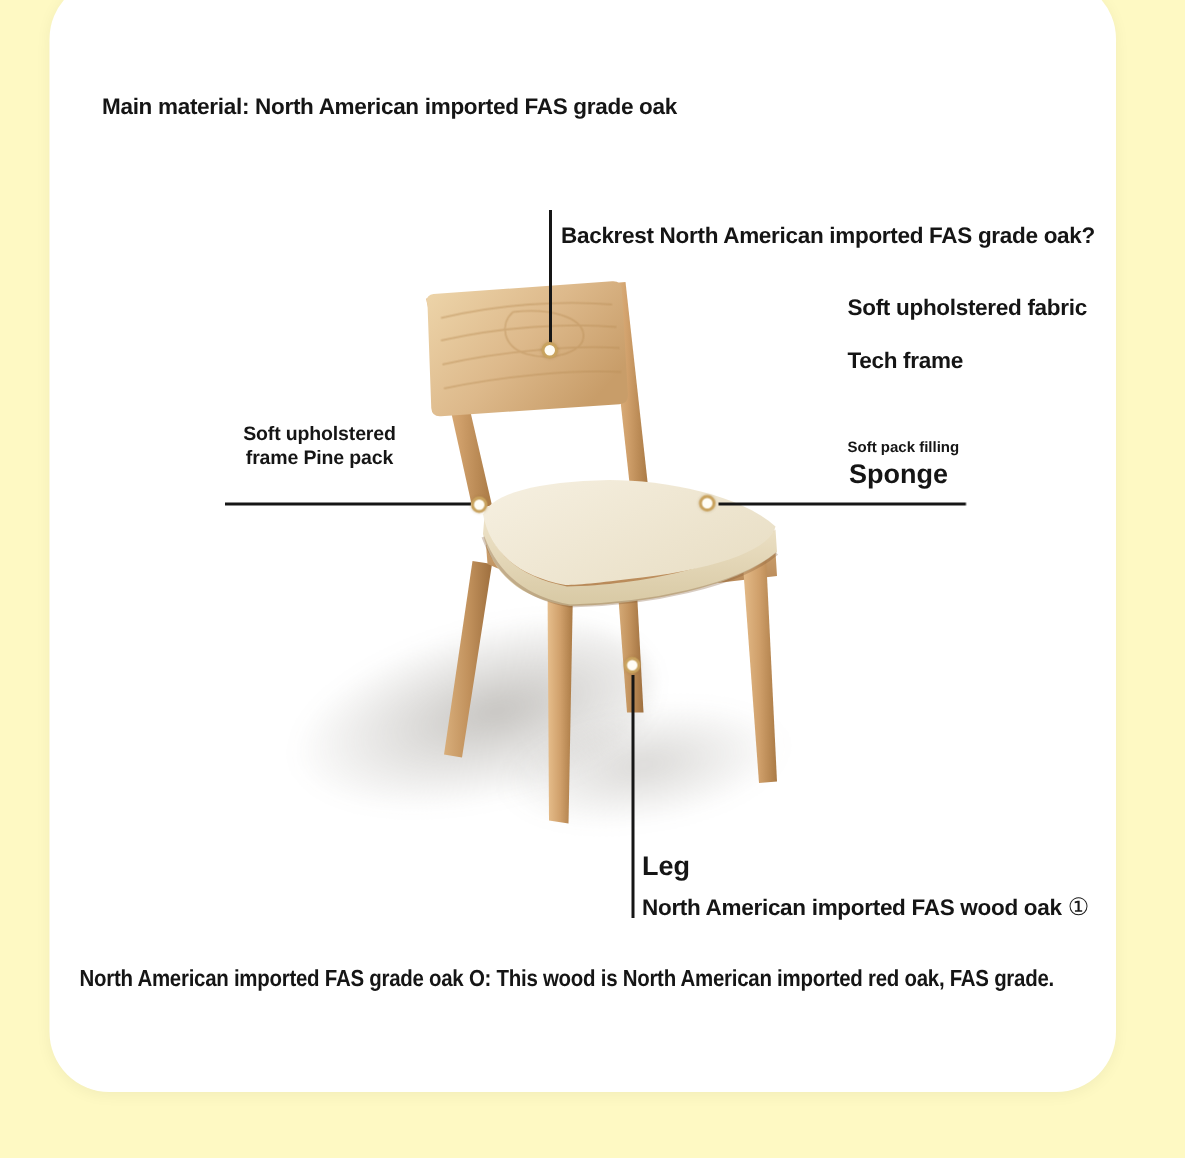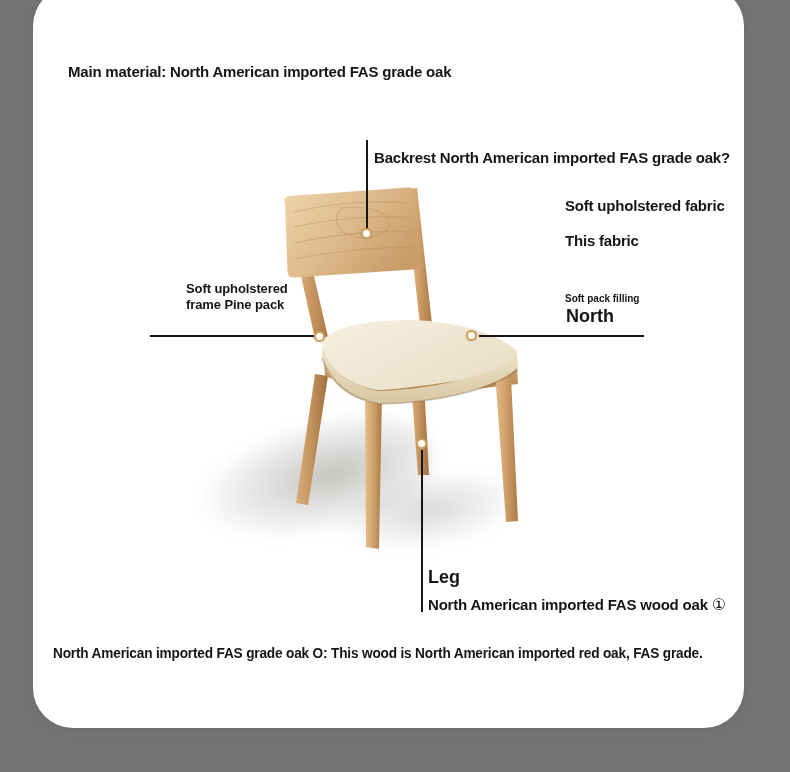--- a/index.html
+++ b/index.html
@@ -1,17 +1,17 @@
 <!DOCTYPE html>
 <html><head>
 <meta charset="utf-8">
 <style>
   html,body{margin:0;padding:0;}
   body{background:#e9e9e9;font-family:"Liberation Sans","DejaVu Sans",sans-serif;}
-  .stage{position:relative;width:790px;height:772px;background:#737373;overflow:hidden;
+  .stage{position:relative;width:790px;height:772px;background:#fef9c3;overflow:hidden;text-align:center;
          -webkit-font-smoothing:antialiased;}
   .card{position:absolute;left:33px;top:-14px;width:711px;height:742px;background:#fff;
         border-radius:40px;box-shadow:0 2px 10px rgba(0,0,0,.05);}
   .lbl{position:absolute;color:#151515;font-weight:700;white-space:nowrap;}
   .fs15{font-size:15px;letter-spacing:-0.2px;}
   .fs18{font-size:18px;}
   .frame-label{font-size:13px;line-height:15.5px;letter-spacing:-0.1px;white-space:normal;width:130px;}
   .footnote{font-size:15.5px;transform:scaleX(.88);transform-origin:left top;letter-spacing:-0.2px;}
   .leader{position:absolute;background:#161616;}
   .marker{position:absolute;width:7px;height:7px;background:#fffdf6;border:2.5px solid #c9a35f;
@@ -102,25 +102,25 @@
   <div class="marker" style="left:361px;top:228px;"></div>
   <div class="marker" style="left:314px;top:331px;"></div>
   <div class="marker" style="left:466px;top:330px;"></div>
   <div class="marker" style="left:416px;top:438px;"></div>
 
   <div class="lbl fs15" style="left:68px;top:63px;">Main material: North American imported FAS grade oak</div>
 
   <div class="lbl fs15" style="left:374px;top:149px;">Backrest North American imported FAS grade oak?</div>
 
   <div class="lbl fs15" style="left:565px;top:197px;">Soft upholstered fabric</div>
-  <div class="lbl fs15" style="left:565px;top:232px;">This fabric</div>
+  <div class="lbl fs15" style="left:565px;top:232px;">Tech frame</div>
   <div class="lbl" style="left:565px;top:273px;font-size:10px;margin-top:20px;">Soft pack filling</div>
-  <div class="lbl fs18" style="left:566px;top:306px;">North</div>
+  <div class="lbl fs18" style="left:566px;top:306px;">Sponge</div>
 
-  <div class="lbl frame-label" style="left:148px;top:281px;margin-left:38px;">
+  <div class="lbl frame-label" style="left:148px;top:281px;">
     <span>Soft upholstered</span><br>
     <span>frame Pine pack</span>
   </div>
 
   <div class="lbl fs18" style="left:428px;top:567px;">Leg</div>
 
   <div class="lbl fs15" style="left:428px;top:595px;">
     <span>North American imported FAS wood oak</span><span class="mark-sym">①</span>
   </div>
 

